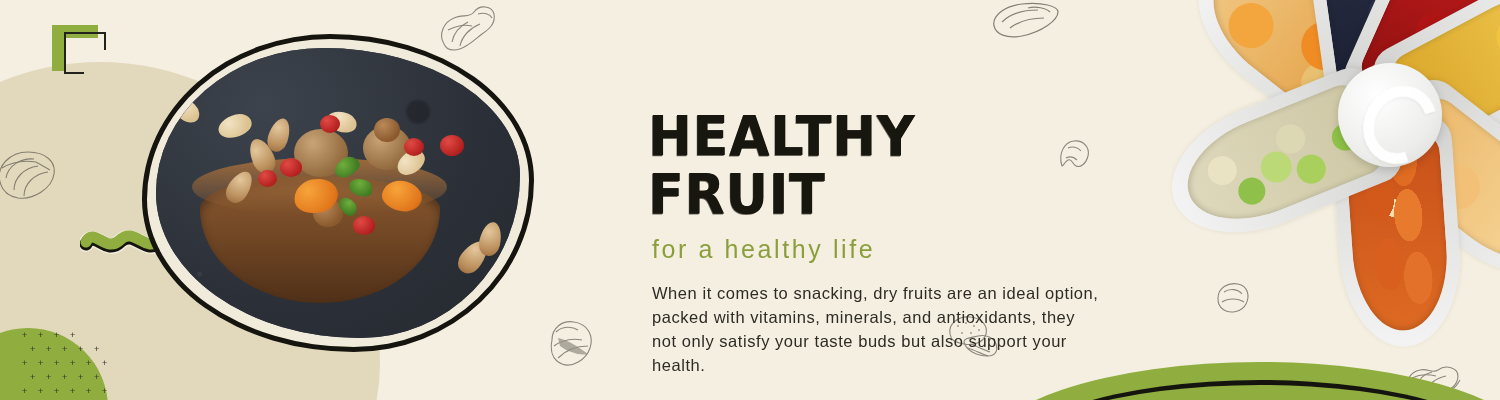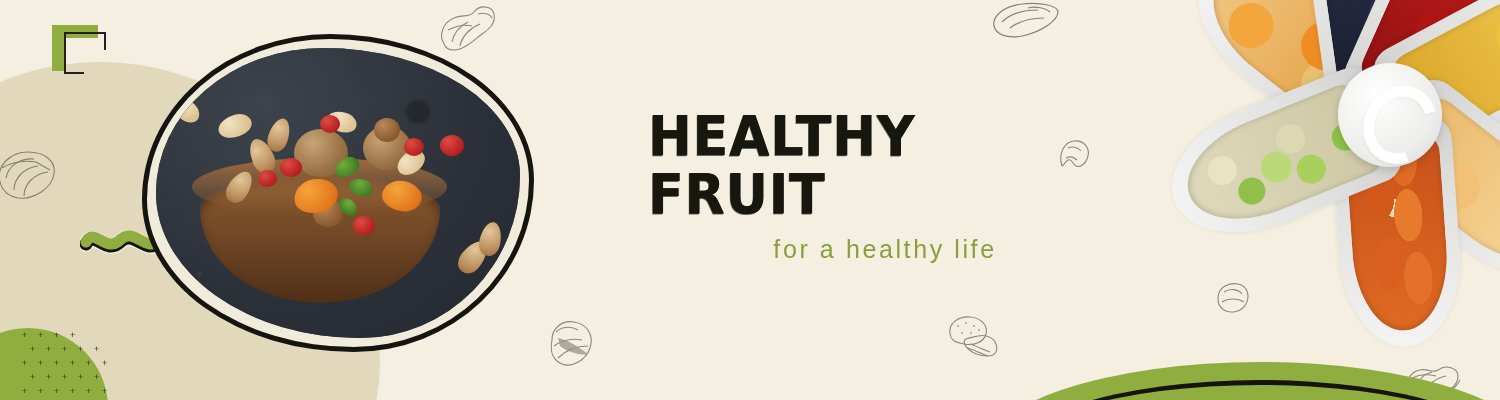--- a/index.html
+++ b/index.html
@@ -321,21 +321,20 @@
       -0.5px 0.5px 0 rgba(23,22,15,.65);
   }
   .subhead {
     margin: 12px 0 0 4px;
     font-family: "Liberation Sans", sans-serif;
     font-size: 25px;
     line-height: 28px;
     font-weight: 400;
     letter-spacing: 2.6px;
     color: #8a9f3b;
-    text-align: center;
   }
   .body-copy {
     margin: 18px 0 0 4px;
     font-family: "Liberation Sans", sans-serif;
     font-size: 16.5px;
     line-height: 24px;
     letter-spacing: 0.55px;
     color: #2e2c26;
     width: 452px;
   }
@@ -528,15 +527,16 @@
     </div>
     <div class="hub"></div>
   </div>
 
   <div class="layer green-arc"></div>
   <div class="layer green-arc-line"></div>
 
   <div class="layer text-block">
     <h1 class="headline">HEALTHY FRUIT</h1>
     <div class="subhead">for a healthy life</div>
+    <p class="body-copy">When it comes to snacking, dry fruits are an ideal option, packed with vitamins, minerals, and antioxidants, they not only satisfy your taste buds but also support your health.</p>
   </div>
 
 </div>
 
 </body></html>

